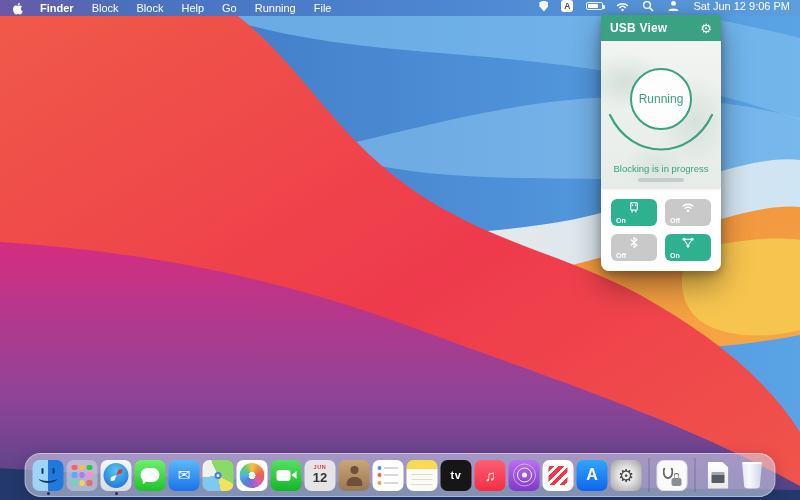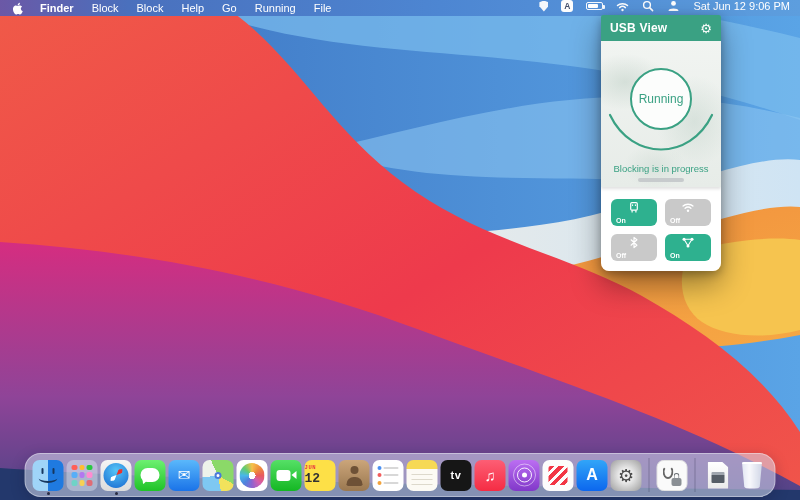--- a/index.html
+++ b/index.html
@@ -90,21 +90,21 @@
   .ic-maps{background:conic-gradient(from 40deg,#8bd968 0 22%,#f2e25c 22% 36%,#7ec8f2 36% 62%,#eef2ea 62% 82%,#8bd968 82%);}
   .mp-pin{width:7px;height:7px;border-radius:50%;background:#fff;border:2px solid #4a7bd8;}
   .ic-photos{background:#fff;}
   .ph-wheel{width:25px;height:25px;border-radius:50%;
     background:radial-gradient(circle,#fff 0 3.5px,transparent 3.5px),
     conic-gradient(#f6c14a,#ee8c3c,#e85b5e,#d45fae,#8e64cf,#4f82dd,#48b7e8,#63cc6e,#f6c14a);}
   .ic-facetime{background:linear-gradient(#55e066,#14b723);}
   .ft-cam{width:14px;height:11px;background:#fff;border-radius:3px;margin-right:5px;}
   .ft-lens{position:absolute;right:5px;top:50%;transform:translateY(-50%);
            width:0;height:0;border:4px solid transparent;border-right:5px solid #fff;}
-  .ic-calendar{background:#fde047;text-align:left;font-family:Liberation Mono, monospace;}
+  .ic-calendar{background:#e5e5e5;text-align:center;}
   .cal-month{display:block;font-size:5.5px;color:#e8383f;font-weight:bold;margin-top:4px;letter-spacing:.6px;}
   .cal-day{display:block;font-size:13px;color:#333;line-height:1;margin-top:1px;}
   .ic-contacts{background:linear-gradient(#cba57a,#9a7850);}
   .ct-head{position:absolute;top:6px;left:50%;transform:translateX(-50%);
            width:8px;height:8px;border-radius:50%;background:#6e5136;}
   .ct-body{position:absolute;bottom:5px;left:50%;transform:translateX(-50%);
            width:16px;height:9px;border-radius:8px 8px 2px 2px;background:#6e5136;}
   .ic-reminders{background:#fff;padding:6px 5px;display:flex;flex-direction:column;justify-content:space-between;}
   .rm-row{display:flex;align-items:center;gap:2px;}
   .rm-dot{width:4px;height:4px;border-radius:50%;flex:none;}

